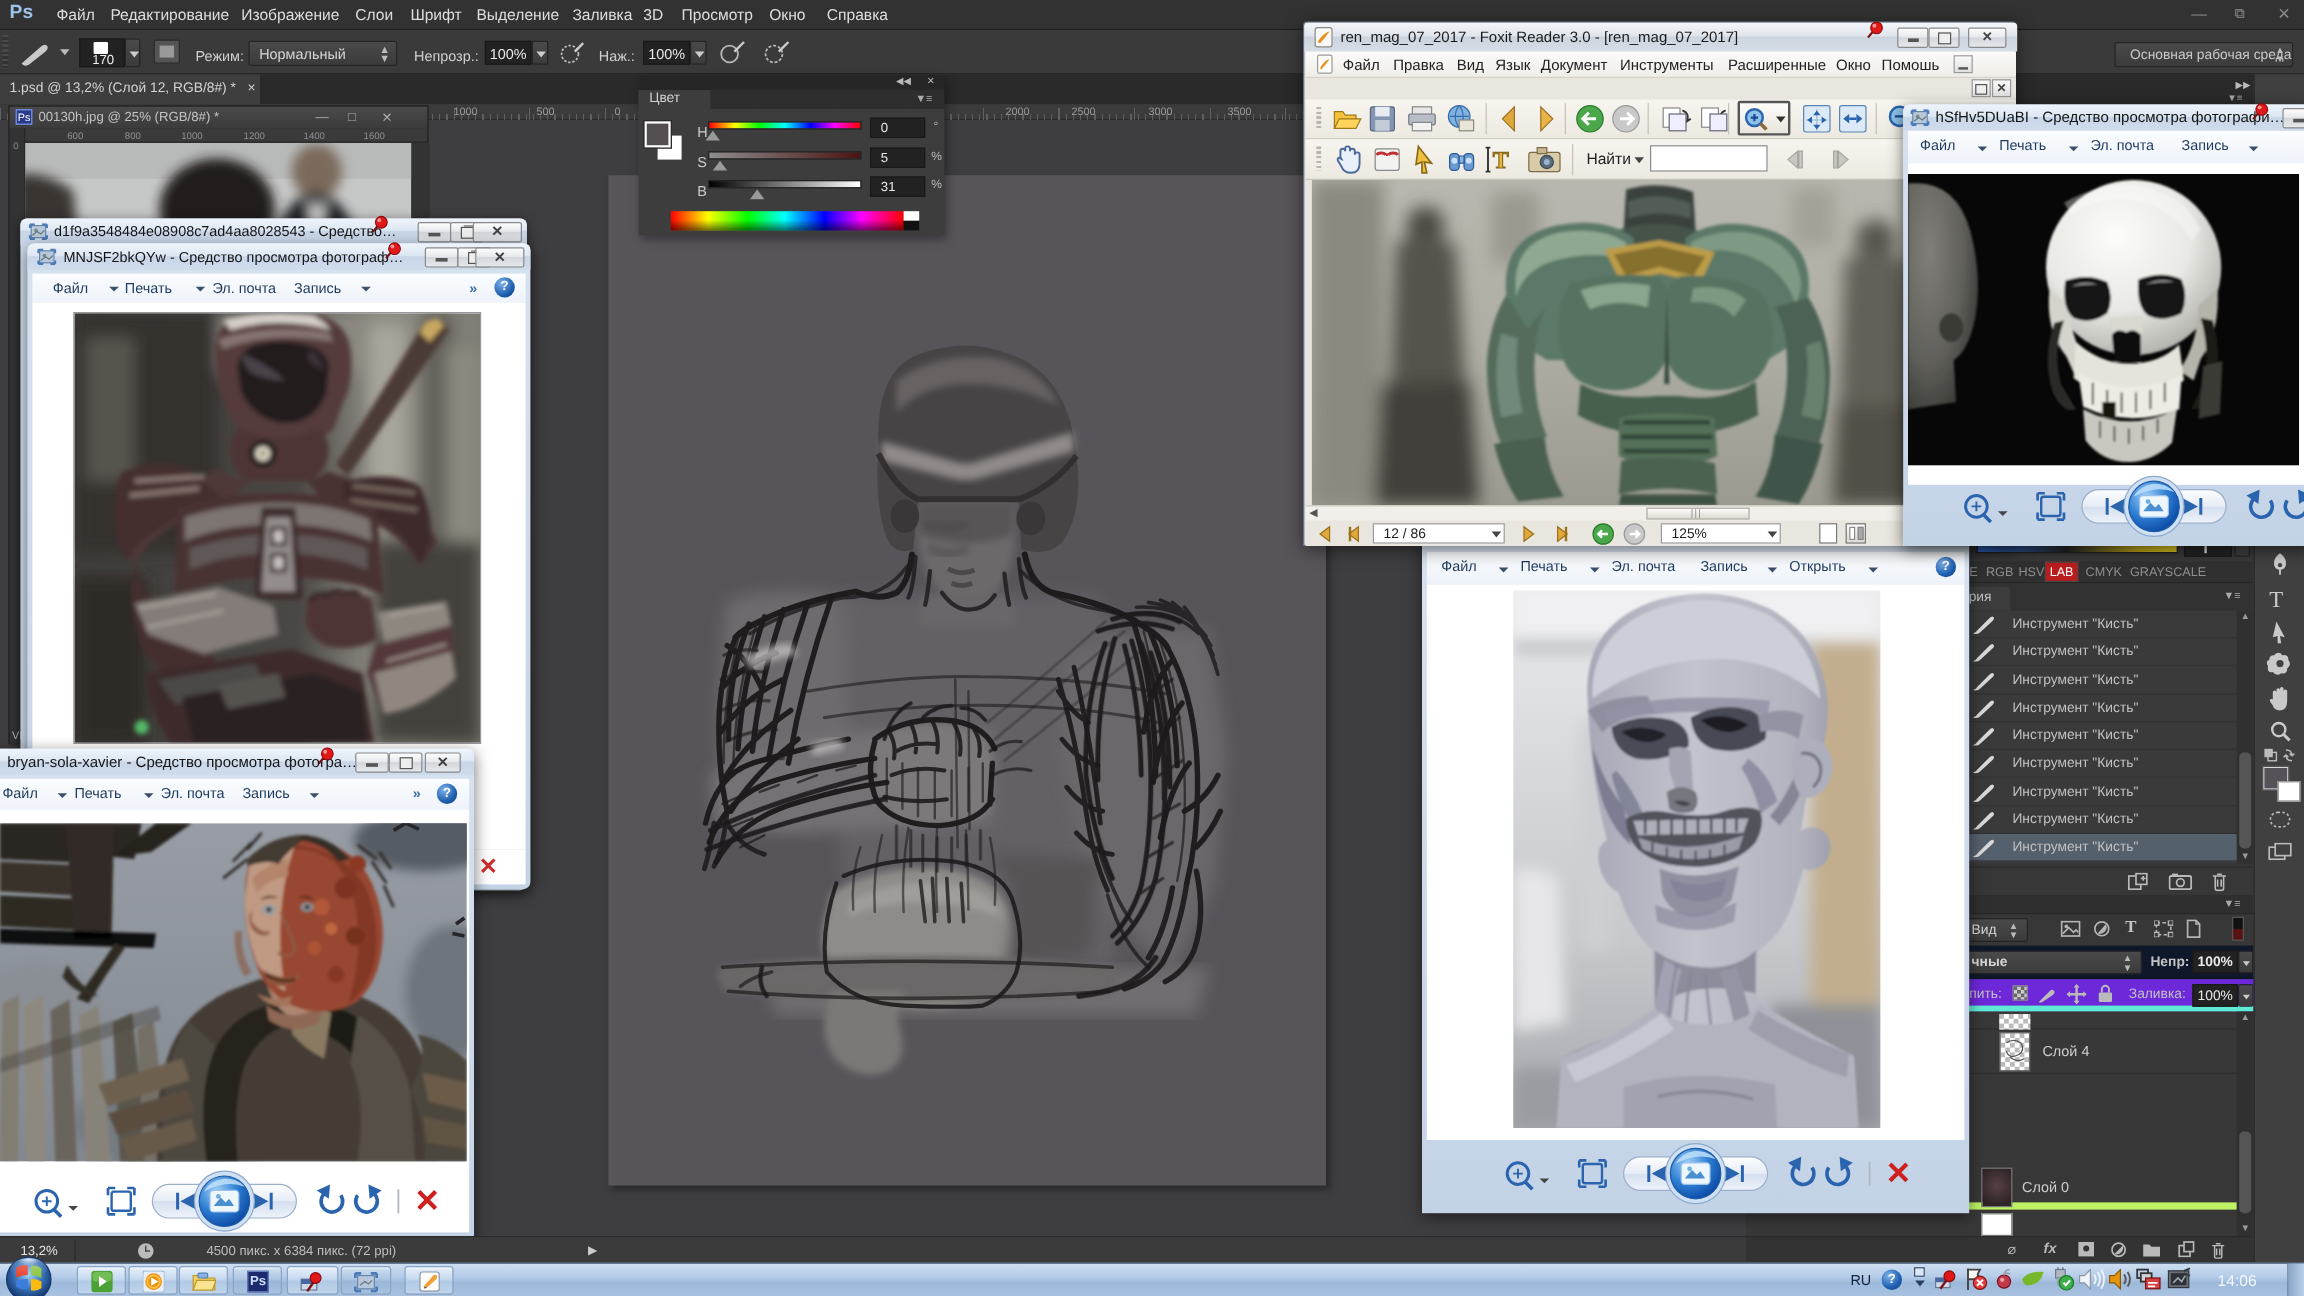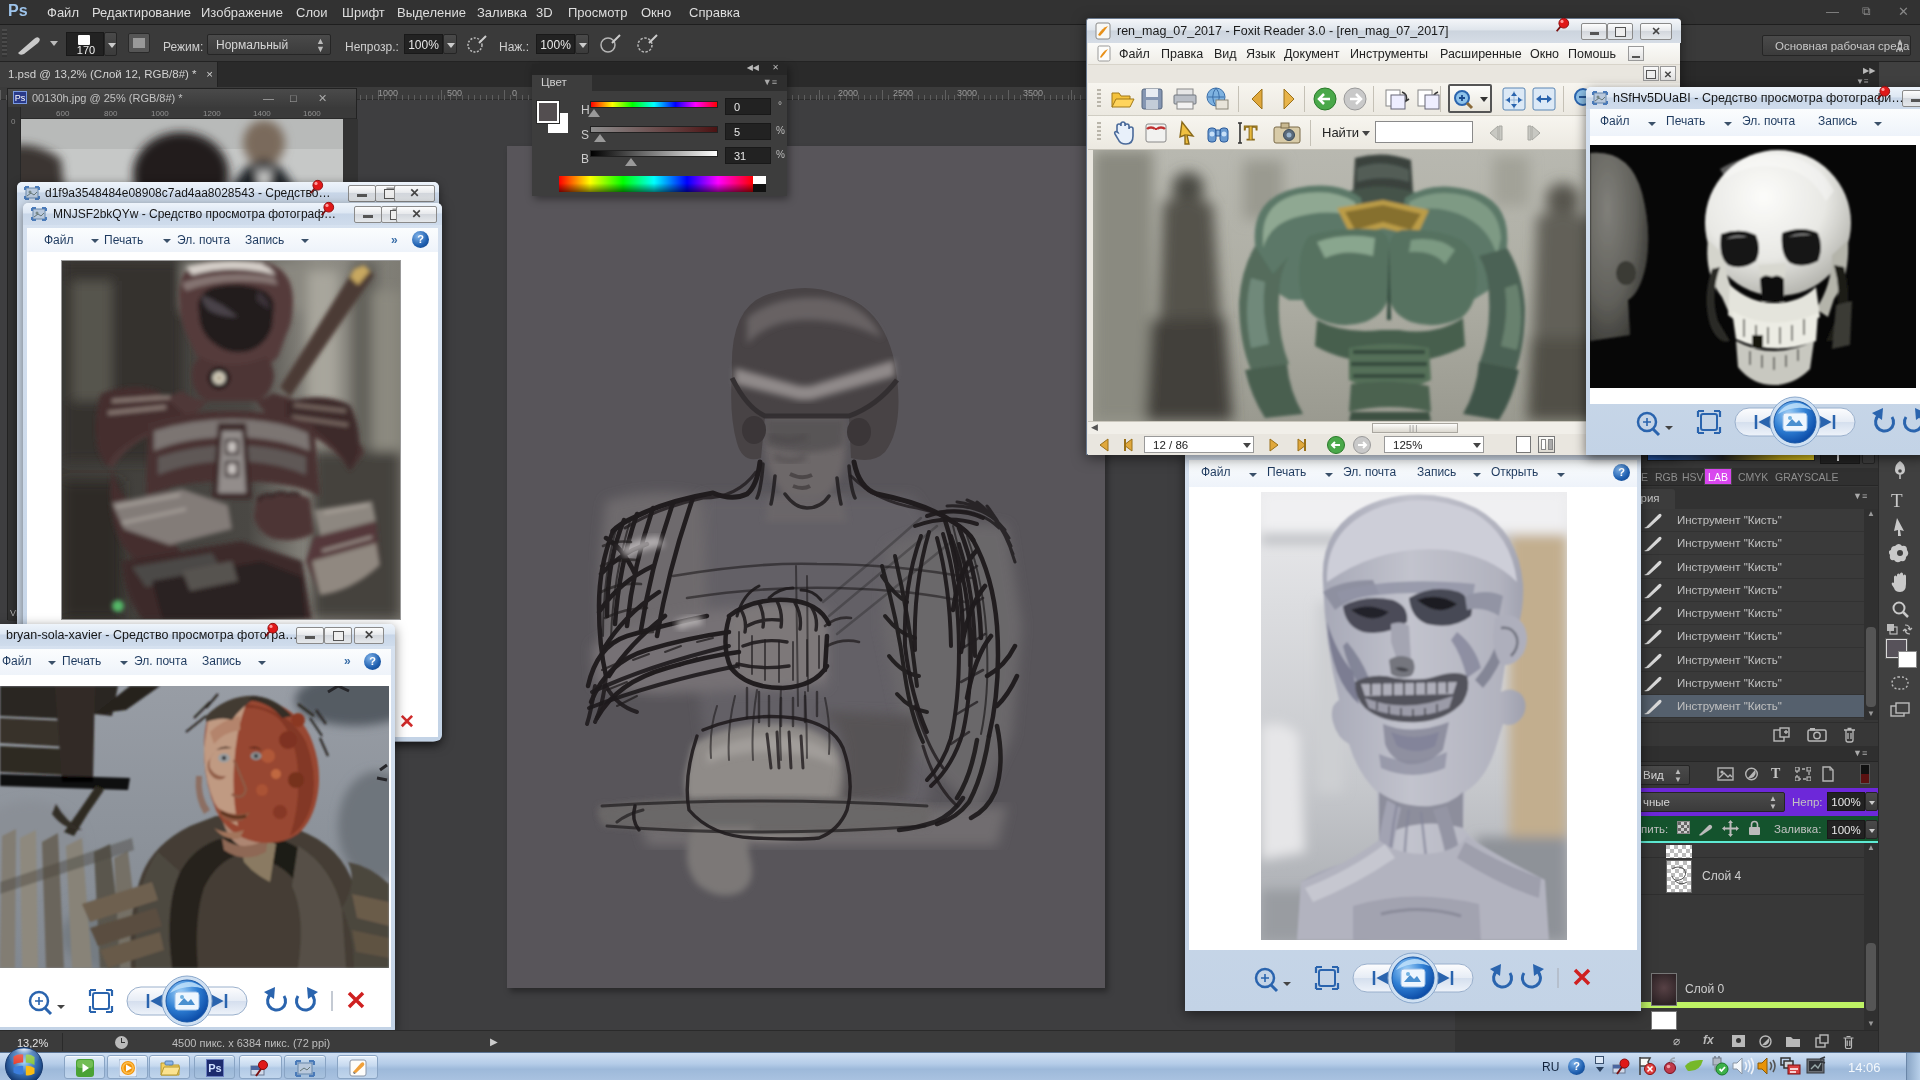--- a/index.html
+++ b/index.html
@@ -211,21 +211,21 @@
  <div class="a" style="left:150px;top:353px;width:273px;height:28px;background:#383838;">
    <div class="a" style="left:42px;top:12px;width:168px;height:9px;background:linear-gradient(90deg,#2f6fd8,#222 45%,#b8a018 80%,#d8c020);border:1px solid #222;"></div>
    <div class="a numbox" style="left:215px;top:6px;width:40px;height:18px;"></div>
    <div class="a" style="left:232px;top:8px;width:2px;height:13px;background:#ddd;"></div>
    <div class="a dd" style="left:257px;top:6px;width:13px;height:18px;"></div>
  </div>
  <div class="a" style="left:0;top:381px;width:423px;height:18px;background:#303030;border-bottom:1px solid #262626;color:#8e8e8e;font-size:10.5px;">
    <span class="a" style="left:186px;top:3px;">E</span>
       <span class="a" style="left:200px;top:3px;">RGB</span>
       <span class="a" style="left:227px;top:3px;">HSV</span>
-   <span class="a" style="left:249px;top:0px;width:28px;height:17px;background:#d946ef;border:1px solid #484848;color:#fff;text-align:center;line-height:17px;">LAB</span>
+   <span class="a" style="left:249px;top:0px;width:28px;height:17px;background:#b91c1c;border:1px solid #484848;color:#fff;text-align:center;line-height:17px;">LAB</span>
    <span class="a" style="left:283px;top:3px;">CMYK</span>
       <span class="a" style="left:320px;top:3px;">GRAYSCALE</span>
  </div>
  <div class="a" style="left:0;top:400px;width:423px;height:22px;background:#323232;">
    <div class="a" style="left:100px;top:2px;width:120px;height:20px;background:#3c3c3c;border-radius:3px 3px 0 0;color:#c4c4c4;font-size:11.5px;">
         <span class="a" style="left:60px;top:3px;">История</span>
       </div>
    <span class="a" style="left:398px;top:4px;color:#aaa;font-size:9px;">▼≡</span>
  </div>
  <div class="a" style="left:0;top:422px;width:423px;height:211px;background:#3a3a3a;" id="hist">
@@ -329,33 +329,33 @@
         <rect x="12" y="0" width="4" height="4" fill="#3a3a3a" stroke="#b5b5b5" stroke-width="1.2"></rect>
         <rect x="0" y="10" width="4" height="4" fill="#3a3a3a" stroke="#b5b5b5" stroke-width="1.2"></rect>
         <rect x="12" y="10" width="4" height="4" fill="#3a3a3a" stroke="#b5b5b5" stroke-width="1.2"></rect>
       </svg>
    <svg class="a" style="left:366px;top:4px;" width="14" height="16" viewBox="0 0 14 16">
         <path d="M2 1 h7 l3 3 v11 h-10z" fill="none" stroke="#b5b5b5" stroke-width="1.4"></path>
         <path d="M9 1 v3 h3" fill="none" stroke="#b5b5b5" stroke-width="1.2"></path>
       </svg>
    <div class="a" style="left:405px;top:2px;width:10px;height:20px;background:linear-gradient(#111 50%,#5a1111 50%);border:1px solid #555;"></div>
  </div>
- <div class="a" style="left:0;top:701px;width:423px;height:28px;background:#6d28d9;">
+ <div class="a" style="left:0;top:701px;width:423px;height:28px;background:#0f172a;font-weight:bold;">
    <div class="a dd" style="left:130px;top:4px;width:200px;height:20px;font-size:11.5px;">
         <span class="a" style="left:57px;top:3px;">чные</span>
         <span class="a" style="left:183px;top:1px;font-size:8px;color:#bbb;">▲</span>
         <span class="a" style="left:183px;top:9px;font-size:8px;color:#bbb;">▼</span>
       </div>
    <span class="a" style="left:337px;top:8px;color:#c2c2c2;font-size:11.5px;">Непр:</span>
    <div class="a numbox" style="left:372px;top:4px;width:38px;height:19px;text-align:center;line-height:19px;font-size:11.5px;">100%</div>
    <div class="a dd" style="left:410px;top:4px;width:13px;height:19px;">
         <div class="a" style="left:3px;top:8px;border-left:3.5px solid transparent;border-right:3.5px solid transparent;border-top:4px solid #ccc;"></div>
       </div>
  </div>
- <div class="a" style="left:0;top:729px;width:423px;height:27px;background:#14532d;border-bottom:2px solid #5eead4;">
+ <div class="a" style="left:0;top:729px;width:423px;height:27px;background:#6d28d9;border-bottom:5px solid #5eead4;">
    <span class="a" style="left:186px;top:7px;color:#c2c2c2;font-size:11.5px;">пить:</span>
    <div class="a" style="left:222px;top:5px;width:13px;height:13px;background:repeating-conic-gradient(#ccc 0 25%,#666 0 50%) 0 0/6px 6px;border:1px solid #888;"></div>
    <svg class="a" style="left:243px;top:4px;" width="18" height="16" viewBox="0 0 18 16">
         <path d="M1 15 L10 6 q2-2 3.5-.5 q1.5 1.5 -.5 3.5 L4 15 q-2 1 -3 0z" fill="#bbb"></path>
       </svg>
    <svg class="a" style="left:267px;top:4px;" width="17" height="17" viewBox="0 0 17 17">
         <path d="M8.5 0 L11 3 H9.5 V7.5 H14 V6 L17 8.5 L14 11 V9.5 H9.5 V14 H11 L8.5 17 L6 14 H7.5 V9.5 H3 V11 L0 8.5 L3 6 V7.5 H7.5 V3 H6z" fill="#bbb"></path>
       </svg>
    <svg class="a" style="left:293px;top:4px;" width="13" height="16" viewBox="0 0 13 16">
         <rect x="1" y="7" width="11" height="8" rx="1" fill="#bbb"></rect>

